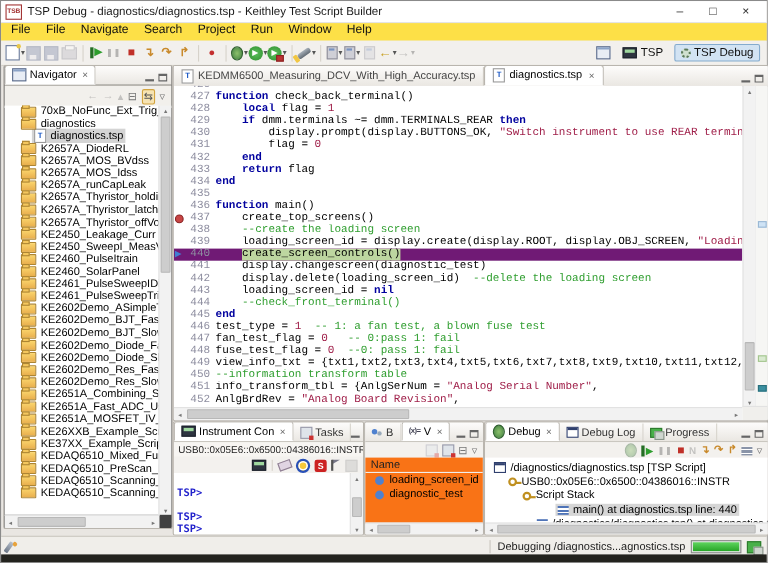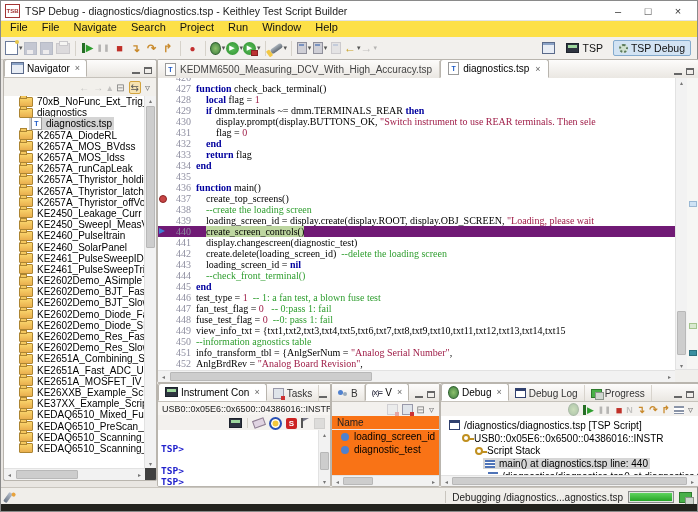--- a/index.html
+++ b/index.html
@@ -89,21 +89,21 @@
              display:flex;align-items:center;justify-content:center;flex:none}
   .lbl{margin-left:4px}
   .selwrap .lbl{margin-left:0}
 
   
   #editor{left:156px;top:58px;width:540px;height:322px}
   .etabs{height:18px;display:flex;align-items:flex-end;background:linear-gradient(#fdfcfb,#eae7e2);border-bottom:1px solid #c6c2bb}
   .etab{display:flex;align-items:center;gap:4px;font-size:10px;color:#444;padding:0 7px;height:17px;border-right:1px solid #cfcbc4;white-space:nowrap}
   .etab.active{background:#fff;border:1px solid #b9b5ae;border-bottom:1px solid #fff;border-top-left-radius:3px;border-top-right-radius:3px;color:#000}
   .code-area{position:absolute;left:0;top:18px;right:23px;bottom:12px;background:#fff;overflow:hidden}
-  .code-line{display:flex;height:11px;line-height:11px;font-family:Liberation Serif, serif;font-size:10px;white-space:pre}
+  .code-line{display:flex;height:11px;line-height:11px;font-family:Liberation Mono, monospace;font-size:10px;white-space:pre}
   .code-line:first-child{margin-top:-6px}
   .gut-margin{width:9px;flex:none;position:relative}
   .gut-num{width:24px;flex:none;text-align:right;padding-right:5px;color:#8e8ea0}
   .code-text{flex:1;overflow:hidden}
   .tok-kw{color:#00009e;font-weight:bold}
   .tok-pl{color:#000}
   .tok-com{color:#2f9e2f}
   .tok-str{color:#a0204a}
   .tok-num{color:#a0204a}
   .tok-cur{background:#bdd6a0}
@@ -540,29 +540,29 @@
         <div class="code-line"><span class="gut-margin"></span><span class="gut-num">432</span><span class="code-text"><span class="tok-pl">    </span><span class="tok-kw">end</span></span></div>
         <div class="code-line"><span class="gut-margin"></span><span class="gut-num">433</span><span class="code-text"><span class="tok-pl">    </span><span class="tok-kw">return</span><span class="tok-pl"> flag</span></span></div>
         <div class="code-line"><span class="gut-margin"></span><span class="gut-num">434</span><span class="code-text"><span class="tok-kw">end</span></span></div>
         <div class="code-line"><span class="gut-margin"></span><span class="gut-num">435</span><span class="code-text"></span></div>
         <div class="code-line"><span class="gut-margin"></span><span class="gut-num">436</span><span class="code-text"><span class="tok-kw">function</span><span class="tok-pl"> main()</span></span></div>
         <div class="code-line"><span class="gut-margin"><span class="bp-dot"></span></span><span class="gut-num">437</span><span class="code-text"><span class="tok-pl">    create_top_screens()</span></span></div>
         <div class="code-line"><span class="gut-margin"></span><span class="gut-num">438</span><span class="code-text"><span class="tok-pl">    </span><span class="tok-com">--create the loading screen</span></span></div>
         <div class="code-line"><span class="gut-margin"></span><span class="gut-num">439</span><span class="code-text"><span class="tok-pl">    loading_screen_id = display.create(display.ROOT, display.OBJ_SCREEN, </span><span class="tok-str">"Loading, please wait</span></span></div>
         <div class="code-line current"><span class="gut-margin"><span class="ip-arrow"></span></span><span class="gut-num">440</span><span class="code-text"><span class="tok-pl">    </span><span class="tok-cur">create_screen_controls()</span></span></div>
         <div class="code-line"><span class="gut-margin"></span><span class="gut-num">441</span><span class="code-text"><span class="tok-pl">    display.changescreen(diagnostic_test)</span></span></div>
-        <div class="code-line"><span class="gut-margin"></span><span class="gut-num">442</span><span class="code-text"><span class="tok-pl">    create.delete(loading_screen_id)  </span><span class="tok-com">--delete the loading screen</span></span></div>
+        <div class="code-line"><span class="gut-margin"></span><span class="gut-num">442</span><span class="code-text"><span class="tok-pl">    display.delete(loading_screen_id)  </span><span class="tok-com">--delete the loading screen</span></span></div>
         <div class="code-line"><span class="gut-margin"></span><span class="gut-num">443</span><span class="code-text"><span class="tok-pl">    loading_screen_id = </span><span class="tok-kw">nil</span></span></div>
         <div class="code-line"><span class="gut-margin"></span><span class="gut-num">444</span><span class="code-text"><span class="tok-pl">    </span><span class="tok-com">--check_front_terminal()</span></span></div>
         <div class="code-line"><span class="gut-margin"></span><span class="gut-num">445</span><span class="code-text"><span class="tok-kw">end</span></span></div>
         <div class="code-line"><span class="gut-margin"></span><span class="gut-num">446</span><span class="code-text"><span class="tok-pl">test_type = </span><span class="tok-num">1</span><span class="tok-pl">  </span><span class="tok-com">-- 1: a fan test, a blown fuse test</span></span></div>
         <div class="code-line"><span class="gut-margin"></span><span class="gut-num">447</span><span class="code-text"><span class="tok-pl">fan_test_flag = </span><span class="tok-num">0</span><span class="tok-pl">   </span><span class="tok-com">-- 0:pass 1: fail</span></span></div>
         <div class="code-line"><span class="gut-margin"></span><span class="gut-num">448</span><span class="code-text"><span class="tok-pl">fuse_test_flag = </span><span class="tok-num">0</span><span class="tok-pl">  </span><span class="tok-com">--0: pass 1: fail</span></span></div>
         <div class="code-line"><span class="gut-margin"></span><span class="gut-num">449</span><span class="code-text"><span class="tok-pl">view_info_txt = {txt1,txt2,txt3,txt4,txt5,txt6,txt7,txt8,txt9,txt10,txt11,txt12,txt13,txt14,txt15</span></span></div>
-        <div class="code-line"><span class="gut-margin"></span><span class="gut-num">450</span><span class="code-text"><span class="tok-com">--information agnostics table</span></span></div>
+        <div class="code-line"><span class="gut-margin"></span><span class="gut-num">450</span><span class="code-text"><span class="tok-com">--information transform table</span></span></div>
         <div class="code-line"><span class="gut-margin"></span><span class="gut-num">451</span><span class="code-text"><span class="tok-pl">info_transform_tbl = {AnlgSerNum = </span><span class="tok-str">"Analog Serial Number"</span><span class="tok-pl">,</span></span></div>
         <div class="code-line"><span class="gut-margin"></span><span class="gut-num">452</span><span class="code-text"><span class="tok-pl">AnlgBrdRev = </span><span class="tok-str">"Analog Board Revision"</span><span class="tok-pl">,</span></span></div>
       </div>
     <div class="oruler">
       <span class="omark" style="top:42%;background:#cfe3f5;border:1px solid #9ab8d4"></span>
       <span class="omark" style="top:84%;background:#d9ead0;border:1px solid #a4c58e"></span>
       <span class="omark" style="top:93%;background:#3a8fa0;border:1px solid #2a6f7d"></span>
     </div>
     <div class="sb sb-v" id="ed-vsb">
       <span class="arr" style="top:0">▴</span>
@@ -705,21 +705,21 @@
             <span class="key-icon"></span>
             <span>USB0::0x05E6::0x6500::04386016::INSTR</span>
           </span>
         </div>
         <div class="drow" style="padding-left: 32px;">
           <span class="selwrap">
             <span class="key-icon"></span>
             <span>Script Stack</span>
           </span>
         </div>
-        <div class="drow sel" style="padding-left: 42px;">
+        <div class="drow sel" style="padding-left: 64px;">
           <span class="selwrap">
             <span class="frame-icon"></span>
             <span>main() at diagnostics.tsp line: 440</span>
           </span>
         </div>
         <div class="drow" style="padding-left: 45px;">
           <span class="selwrap">
             <span class="frame-icon"></span>
             <span>/diagnostics/diagnostics.tsp() at diagnostics.tsp line: 4</span>
           </span>

